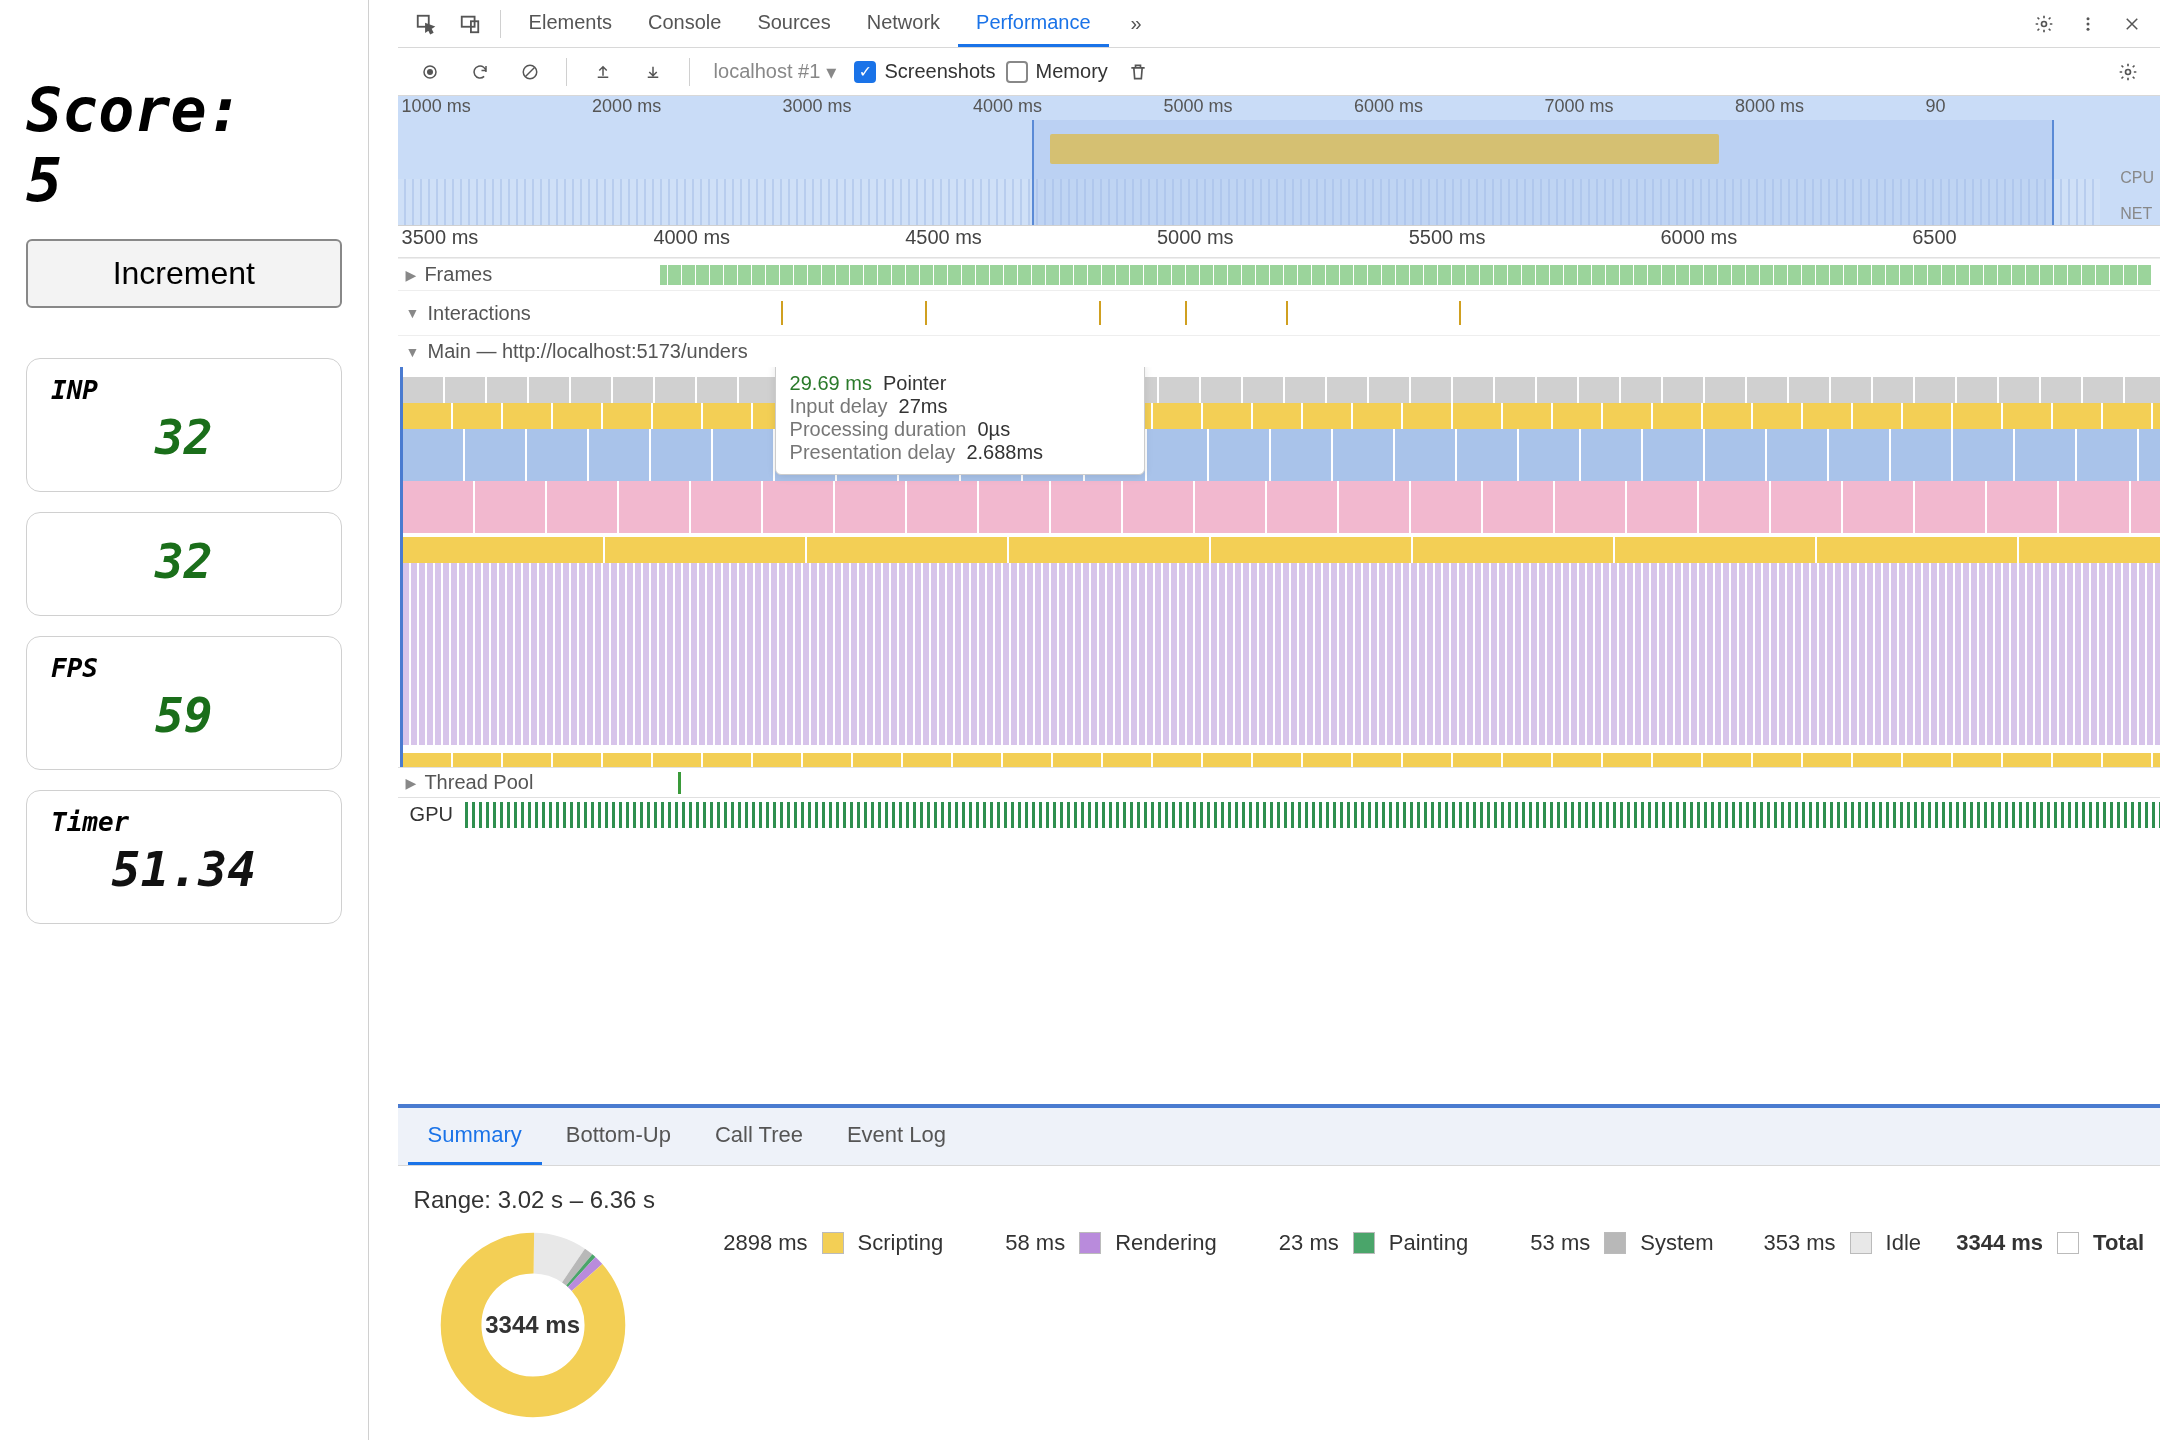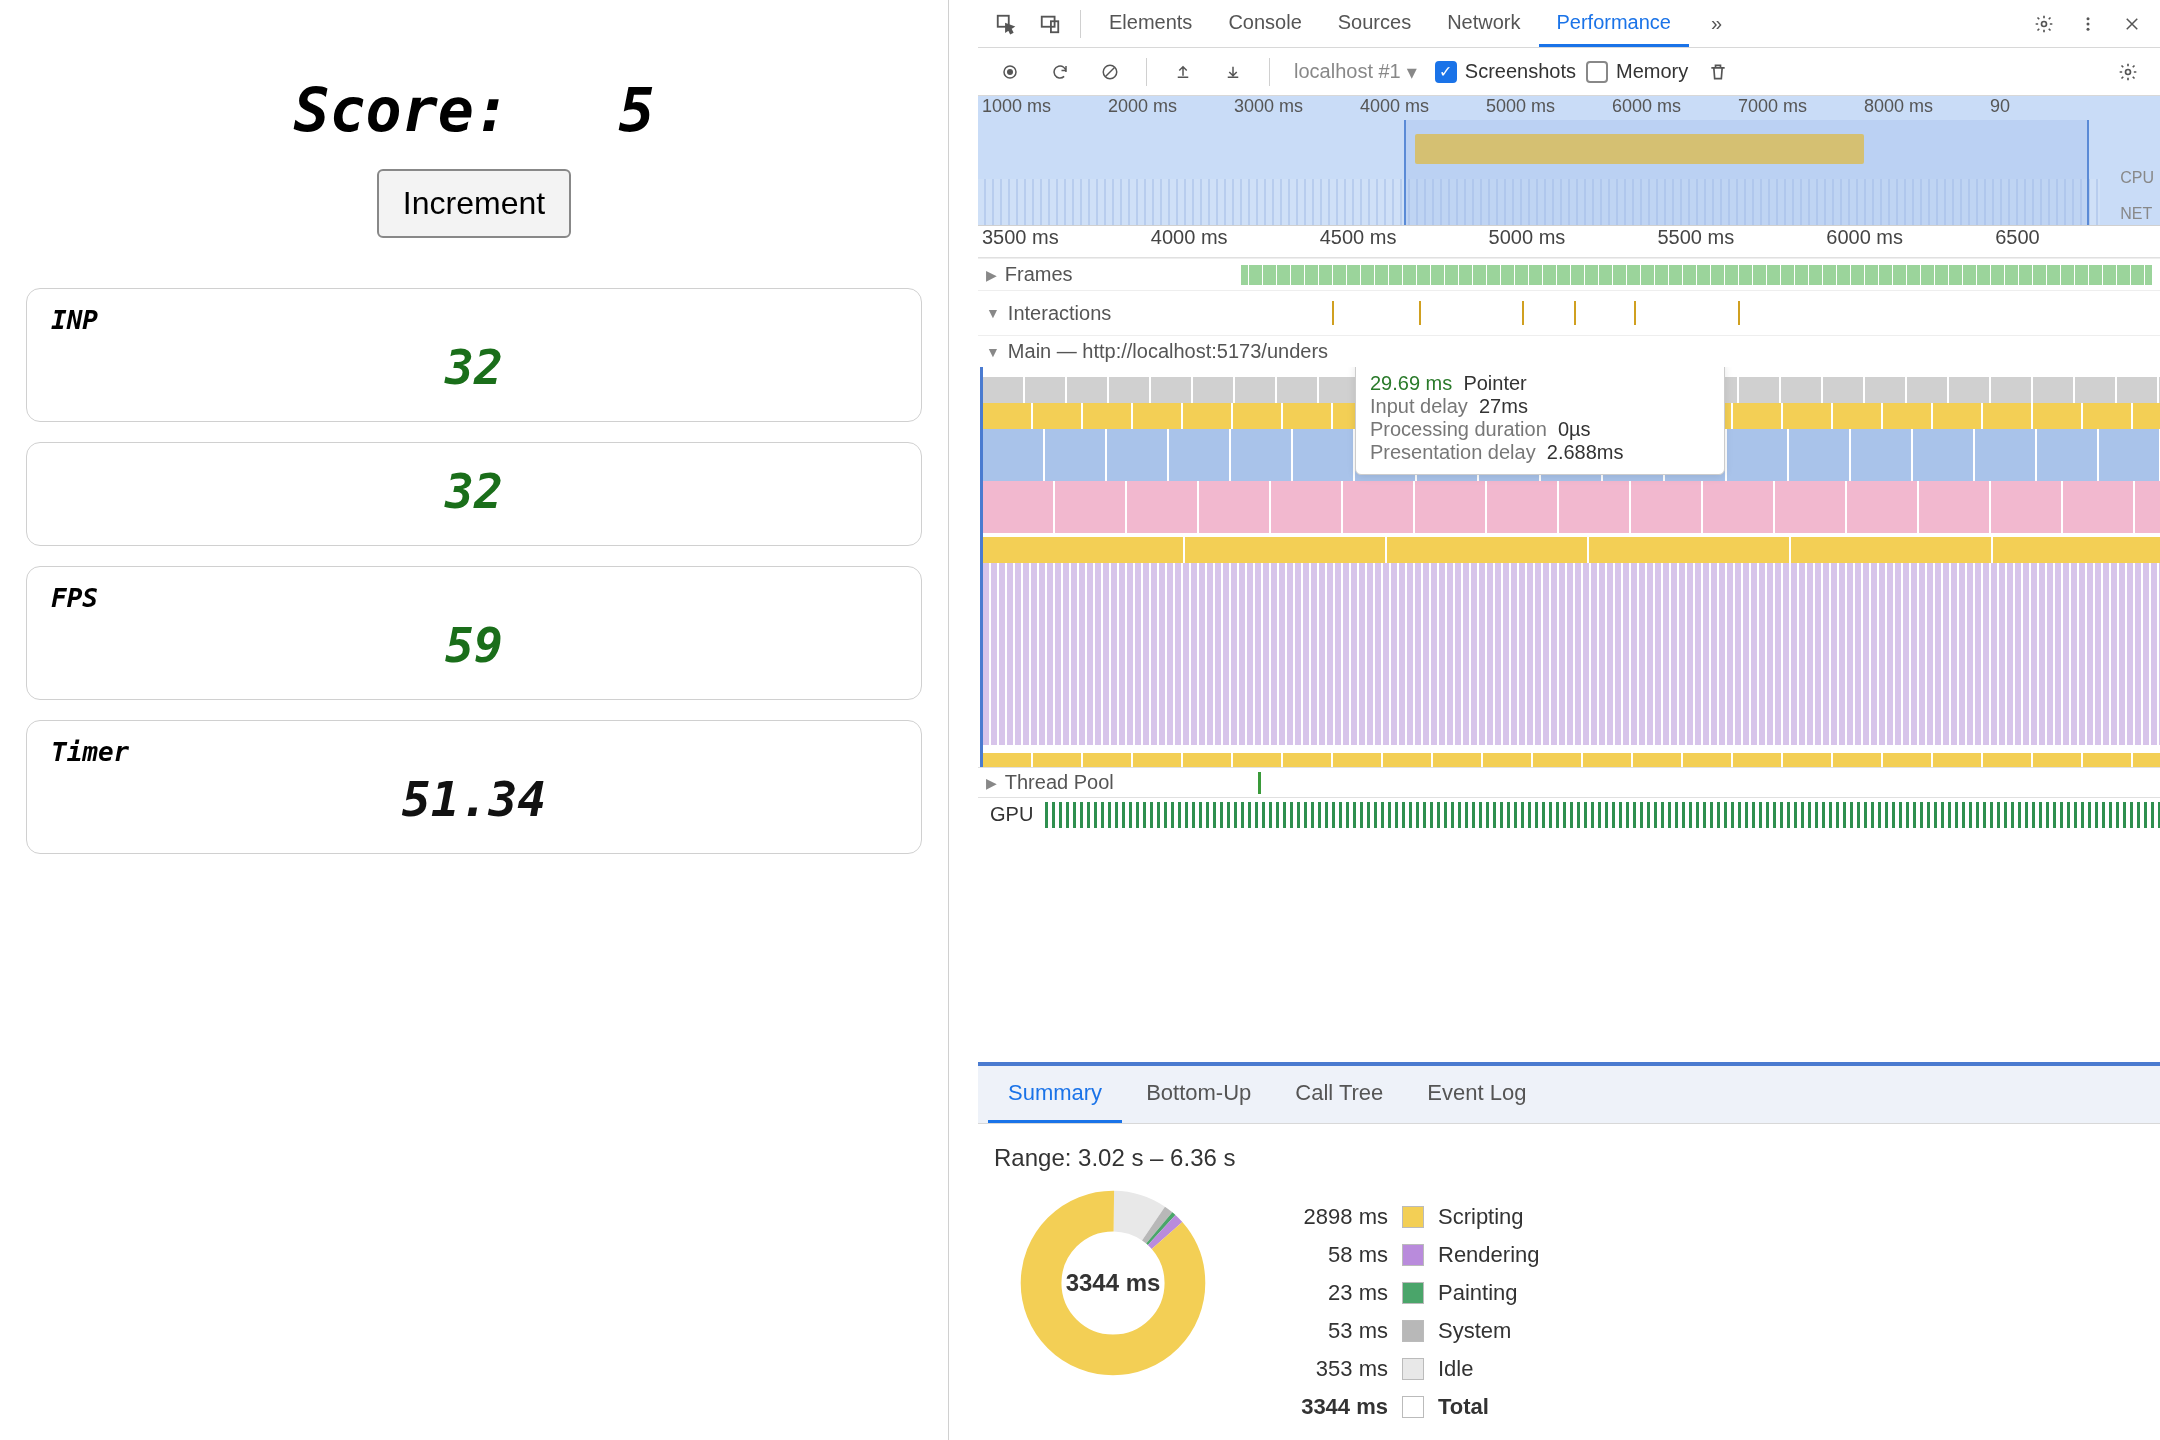--- a/index.html
+++ b/index.html
@@ -1,18 +1,18 @@
 <!DOCTYPE html>
 <html><head>
 <meta charset="utf-8">
 <style>
   * { box-sizing: border-box; margin: 0; padding: 0; }
   html, body { width: 2160px; height: 1440px; font-family: -apple-system, BlinkMacSystemFont, "Segoe UI", sans-serif; background: #fff; overflow: hidden; }
   .root { display: flex; width: 100%; height: 100%; }
-  .app { width: 948px; padding: 30px 26px; display: flex; flex-direction: column; align-items: center; }
+  .app { width: 948px; padding: 30px 26px; display: flex; flex-direction: column; }
   .score { font-family: ui-monospace, Menlo, Consolas, monospace; font-style: italic; font-weight: 800; font-size: 60px; margin: 45px 0 24px; }
   .incr-btn { font-size: 32px; padding: 14px 24px; border: 2px solid #888; border-radius: 6px; background: #f3f3f3; cursor: pointer; }
   .cards { margin-top: 50px; width: 100%; display: flex; flex-direction: column; gap: 20px; }
   .card { border: 1px solid #d0d0d0; border-radius: 14px; padding: 16px 24px 26px; }
   .card-label { font-family: ui-monospace, Menlo, Consolas, monospace; font-style: italic; font-weight: 800; font-size: 26px; }
   .card-value { text-align: center; font-family: ui-monospace, Menlo, Consolas, monospace; font-style: italic; font-weight: 800; font-size: 48px; margin-top: 4px; }
   .green { color: #1a6e1a; }
   .black { color: #111; }
 
   .devtools { flex: 1; border-left: 1px solid #d0d0d0; display: flex; flex-direction: column; font-size: 20px; color: #333; padding-left: 29px; }
@@ -67,21 +67,21 @@
 
   .bottom { border-top: 2px solid #4a7bd0; }
   .btabs { display: flex; gap: 4px; padding: 0 10px; background: #eef2f9; border-bottom: 1px solid #d8d8d8; }
   .btab { padding: 14px 20px; color: #555; cursor: pointer; font-size: 22px; }
   .btab.active { color: #1a73e8; border-bottom: 3px solid #1a73e8; font-weight: 500; }
   .summary { padding: 20px 16px; }
   .range { font-size: 24px; color: #333; margin-bottom: 16px; }
   .sum-body { display: flex; gap: 70px; align-items: flex-start; }
   .donut { position: relative; width: 190px; height: 190px; margin-left:24px;}
   .donut-center { position: absolute; inset: 0; display: flex; align-items: center; justify-content: center; font-weight: 700; font-size: 24px; }
-  .legend { display: flex; flex-direction: column; gap: 12px; font-size: 22px; margin-top: 16px; }
+  .legend { display: flex; flex-direction: row; gap: 12px; font-size: 22px; }
   .legend-row { display: flex; align-items: center; gap: 14px; }
   .legend-ms { width: 110px; text-align: right; color: #333; }
   .legend-ms.total { font-weight: 700; }
   .sw { width: 22px; height: 22px; border: 1px solid #bbb; }
   .sw.yellow { background: #f3cf55; }
   .sw.purple { background: #b98bdc; }
   .sw.green  { background: #4aa56a; }
   .sw.grey   { background: #b8b8b8; }
   .sw.lgrey  { background: #e8e8e8; }
   .sw.white  { background: #fff; }

